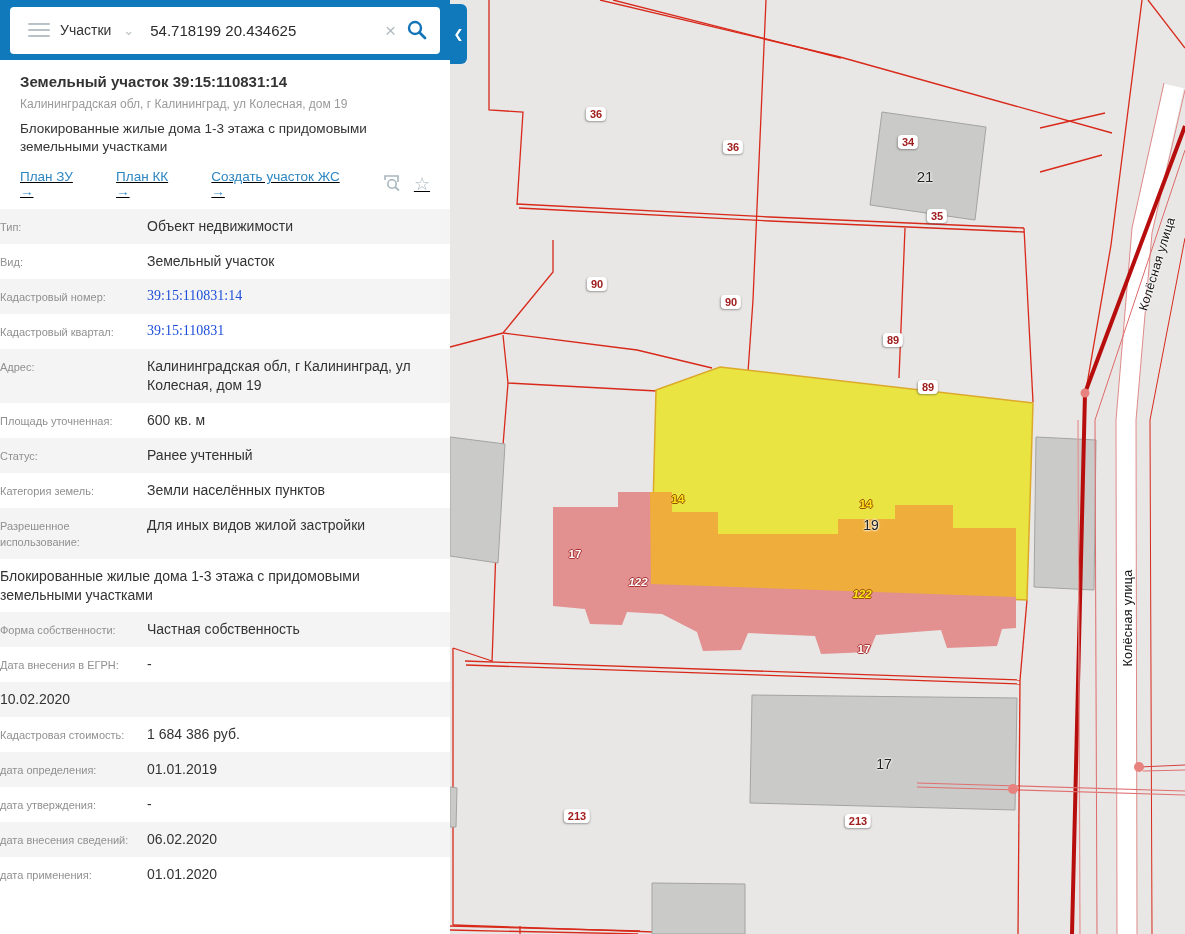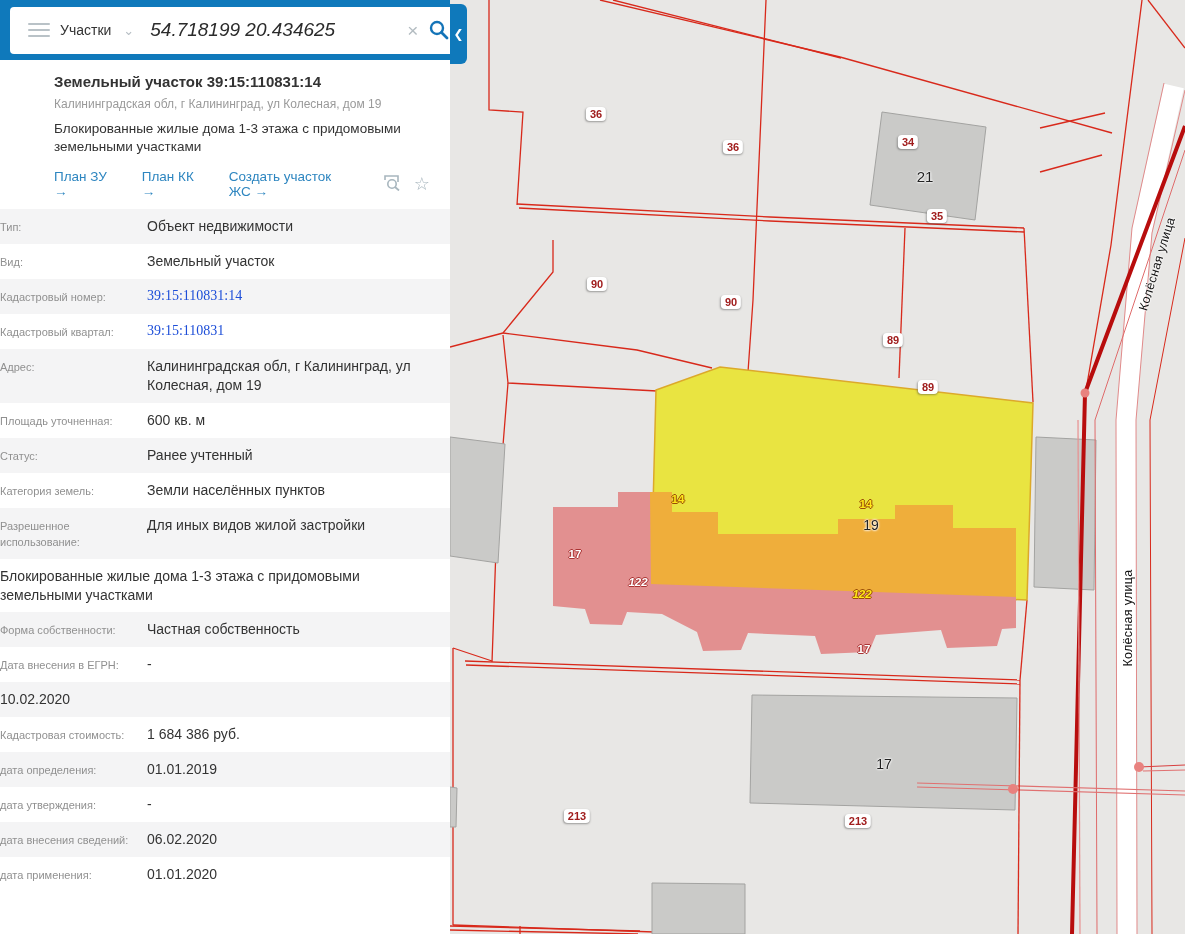--- a/index.html
+++ b/index.html
@@ -7,29 +7,29 @@
        font-family:"Liberation Sans","DejaVu Sans",sans-serif;}
   
   .sidebar{position:absolute;left:0;top:0;width:450px;height:934px;background:#fff;z-index:5;}
   .topbar{height:60px;background:#0f79bb;display:flex;align-items:center;padding:0 10px;box-sizing:border-box;}
   .searchbox{background:#fff;border-radius:4px;height:47px;flex:1;display:flex;align-items:center;padding:0 10px;}
   .hamburger{width:22px;cursor:pointer;margin:0 10px 0 8px;}
   .hamburger i{display:block;height:2px;background:#b9c2c7;margin:4px 0;border-radius:1px;}
   .cat{display:flex;align-items:center;cursor:pointer;margin-right:14px;}
   .cat-label{font-size:14px;color:#333;}
   .chev{color:#b6bec4;font-size:13px;margin-left:12px;line-height:1;}
-  .srch-input{border:none;outline:none;flex:1;font-size:19px;color:#2b2b2b;font-family:inherit;background:transparent;font-style:italic;}
+  .srch-input{border:none;outline:none;flex:1;font-size:15px;color:#2b2b2b;font-family:inherit;background:transparent;}
   .clear-x{color:#b3bcc1;font-size:19px;cursor:pointer;padding:0 8px;line-height:1;}
   .mag-btn{background:none;border:none;cursor:pointer;padding:2px 2px 0 2px;}
   
-  .obj{padding:13px 20px 10px 20px;margin-left:34px;}
+  .obj{padding:13px 20px 10px 20px;}
   .obj-title{font-size:15px;font-weight:700;color:#333;}
   .obj-sub{font-size:12px;color:#9a9a9a;margin-top:7px;}
   .obj-desc{font-size:13.5px;color:#333;margin-top:9px;line-height:1.35;width:370px;}
-  .obj-links{display:flex;align-items:center;margin-top:13px;}
+  .obj-links{display:flex;align-items:center;margin-top:13px;text-decoration:underline;}
   .obj-link{color:#2e86c0;font-size:13.5px;text-decoration:none;margin-right:26px;cursor:pointer;}
   .obj-icons{margin-left:auto;display:flex;align-items:center;gap:13px;}
   .icon-btn{background:none;border:none;cursor:pointer;padding:0;color:#a8b6be;font-size:18px;line-height:1;}
   
   .tabs{display:flex;height:37px;}
   .tab{flex:1;display:flex;align-items:center;justify-content:center;font-size:13.5px;font-weight:700;
        background:#e4e7ea;color:#98a8b6;cursor:pointer;}
   .tab.active{background:#fff;color:#333;}
   
   .info-table{width:450px;}

